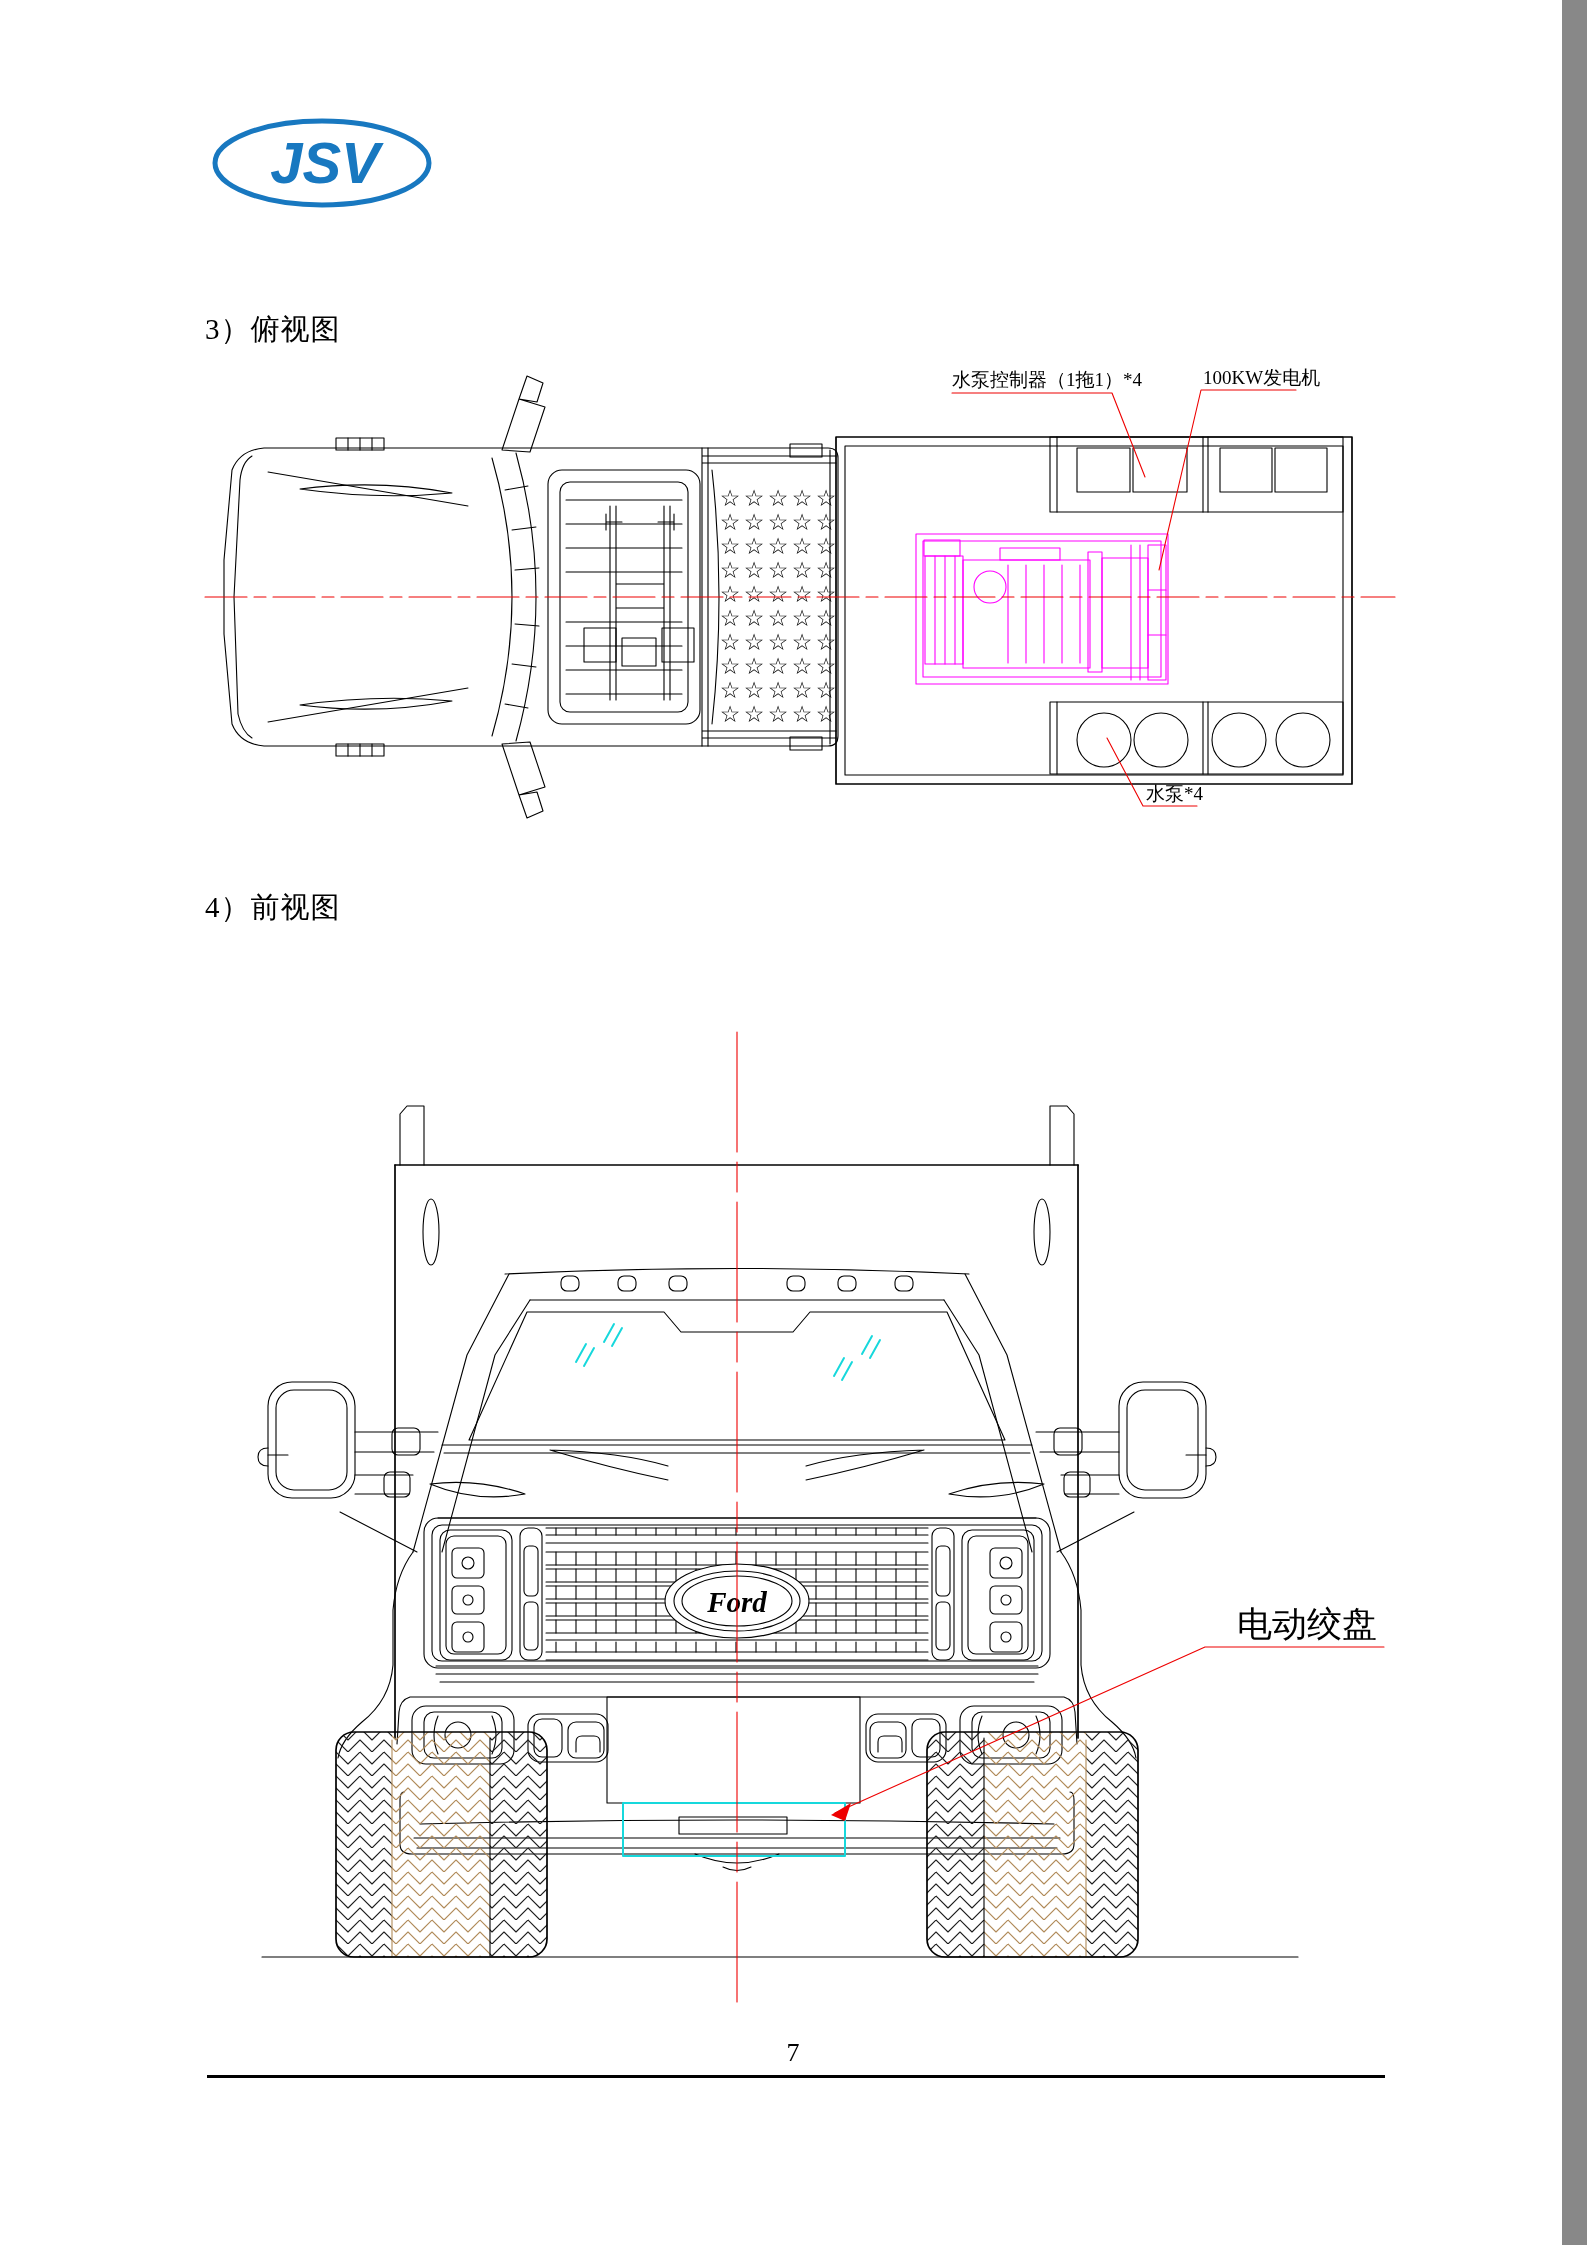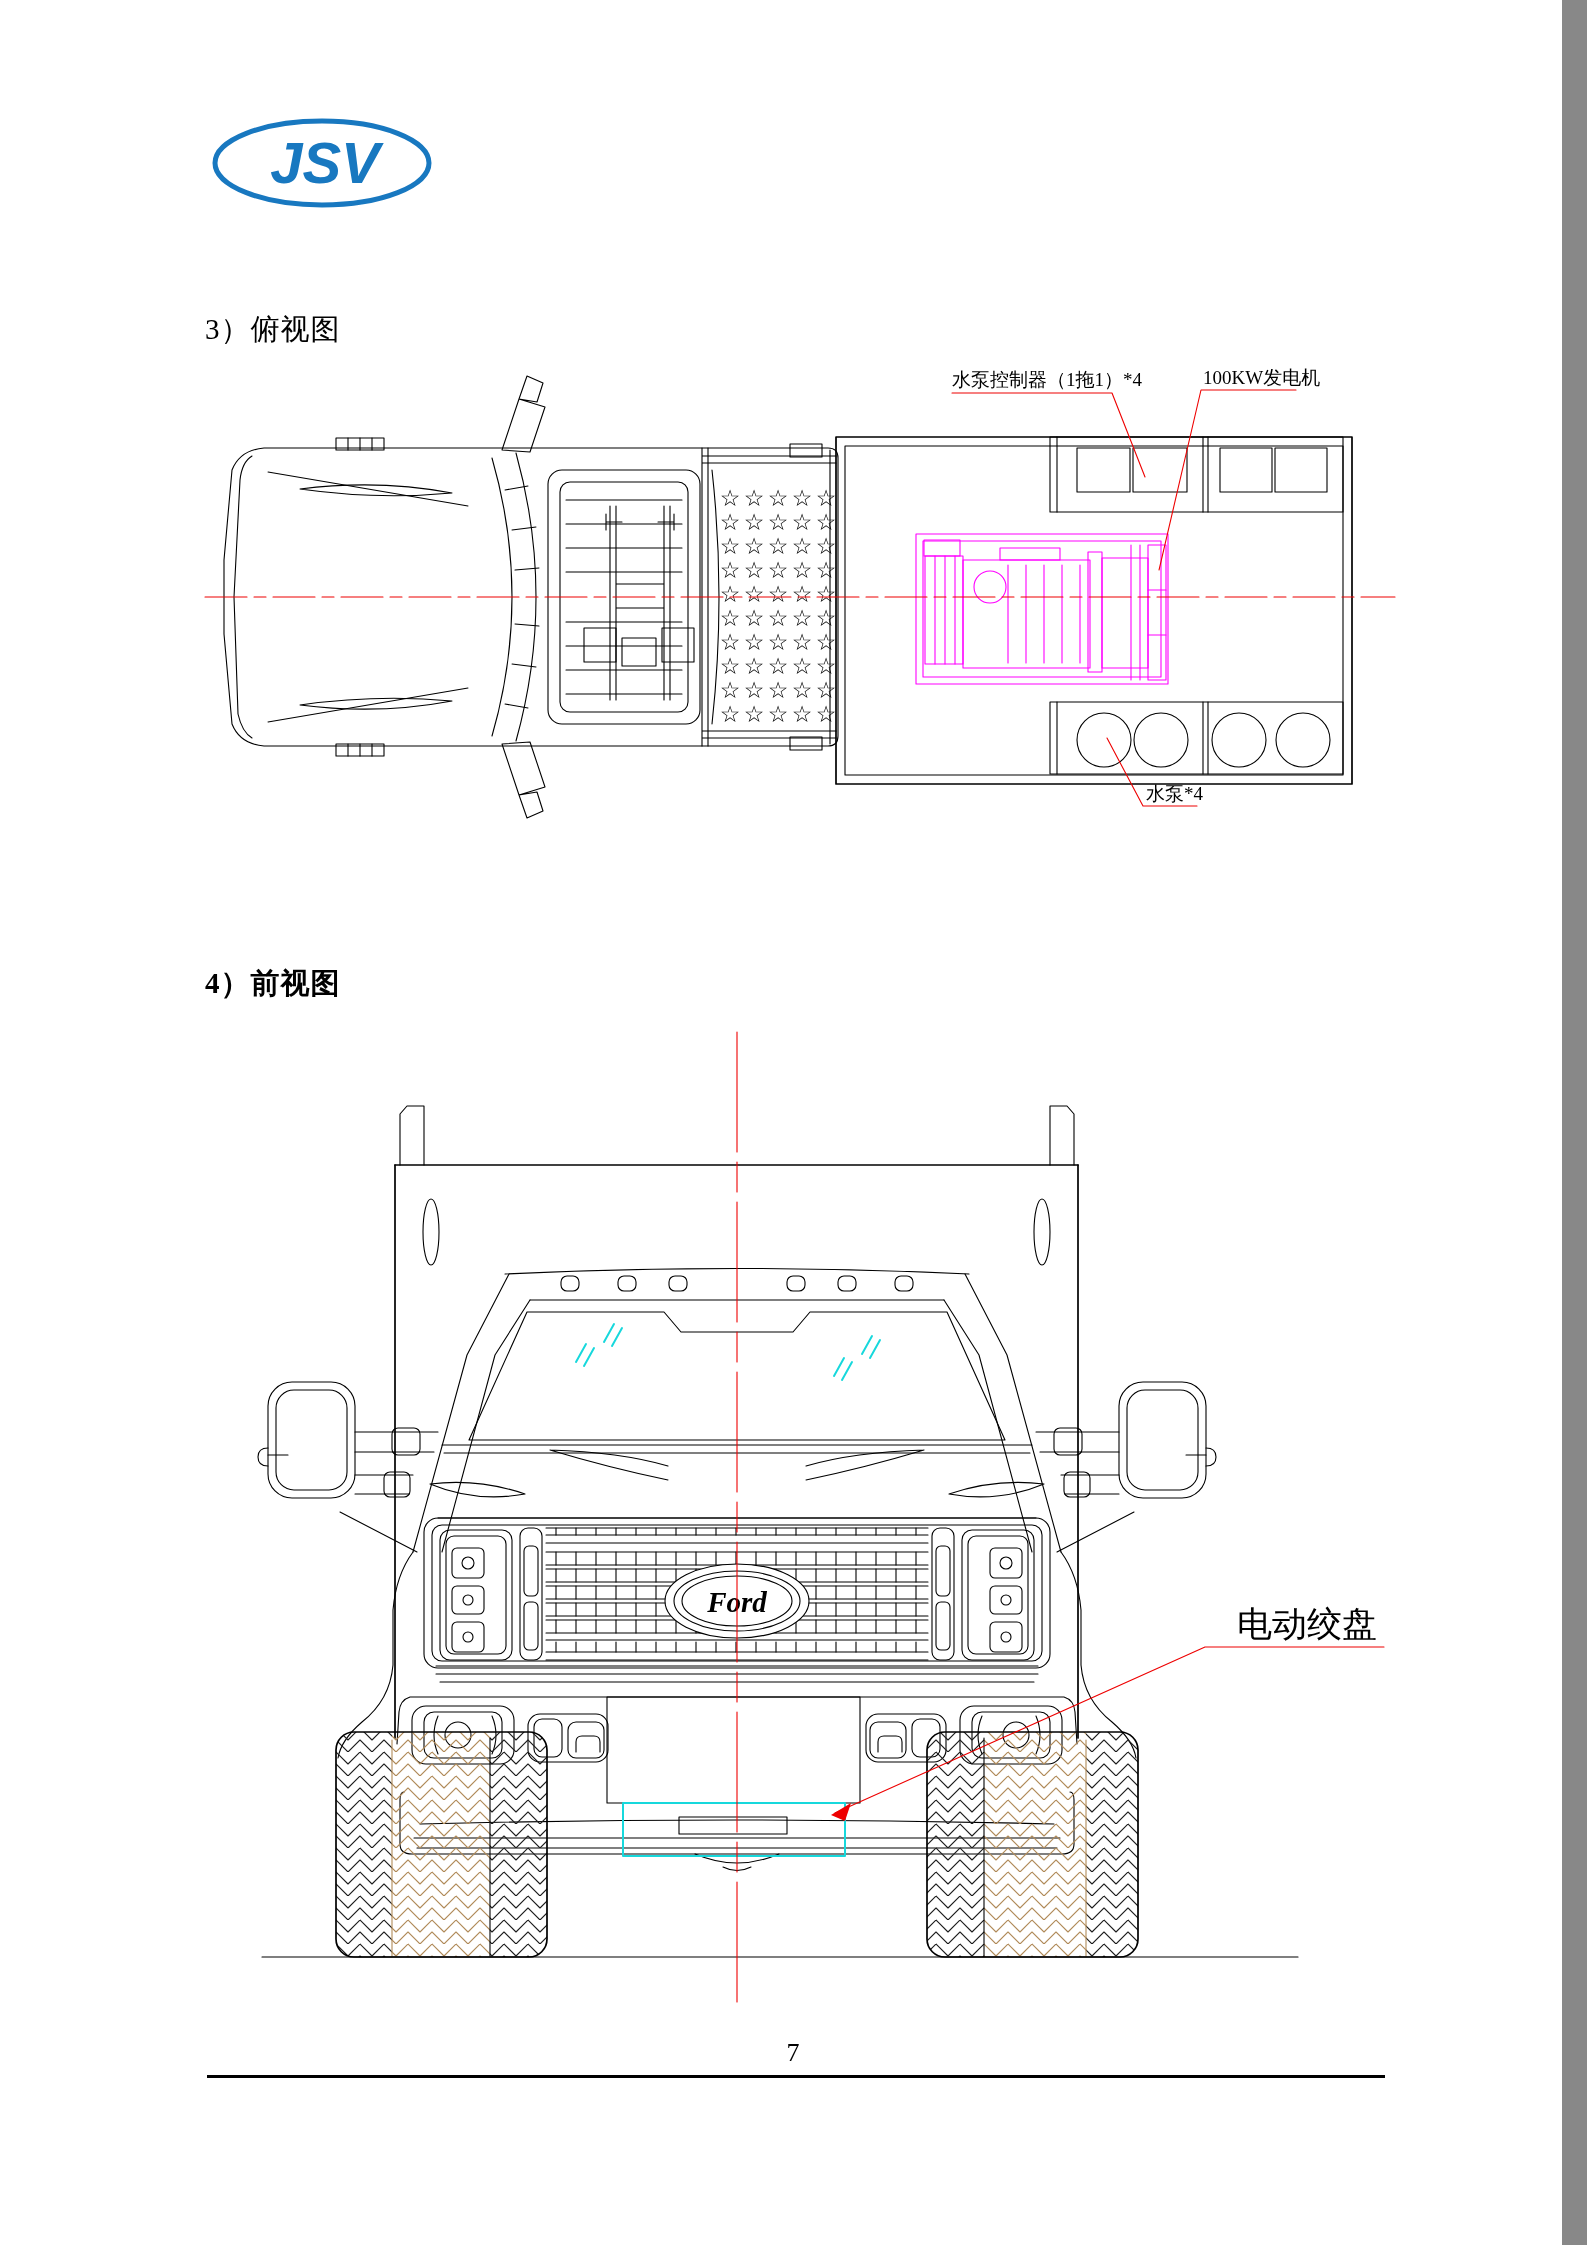--- a/index.html
+++ b/index.html
@@ -170,21 +170,21 @@
     <g>
       <path class="red" d="M952,393 H1112 L1145,477"></path>
       <path class="red" d="M1296,390 H1201 L1159,570"></path>
       <path class="red" d="M1107,738 L1143,806 H1197"></path>
       <text class="cad-label" x="952" y="386">水泵控制器（1拖1）*4</text>
       <text class="cad-label" x="1203" y="384">100KW发电机</text>
       <text class="cad-label" x="1146" y="800">水泵*4</text>
     </g>
   </svg>
 
-  <div class="heading abs" style="left:205px;top:964px;font-weight:bold;">4）前视图</div>
+  <div class="heading abs" style="left:205px;top:888px;">4）前视图</div>
 
   <svg class="cad abs" style="left:150px;top:1020px;" width="1300" height="1005" viewBox="150 1020 1300 1005">
     <defs>
       <pattern id="hbb" width="24" height="24" patternUnits="userSpaceOnUse">
         <path class="pb" d="M0,0 L12,12 M12,12 L24,0 M0,12 L12,24 M12,24 L24,12 M0,24 L12,36 M12,-12 L24,0" fill="none"></path>
       </pattern>
       <pattern id="hbt" width="24" height="24" patternUnits="userSpaceOnUse">
         <path class="pt" d="M0,0 L12,12 M12,12 L24,0 M0,12 L12,24 M12,24 L24,12 M0,24 L12,36 M12,-12 L24,0" fill="none"></path>
       </pattern>
       <clipPath id="tireL">

